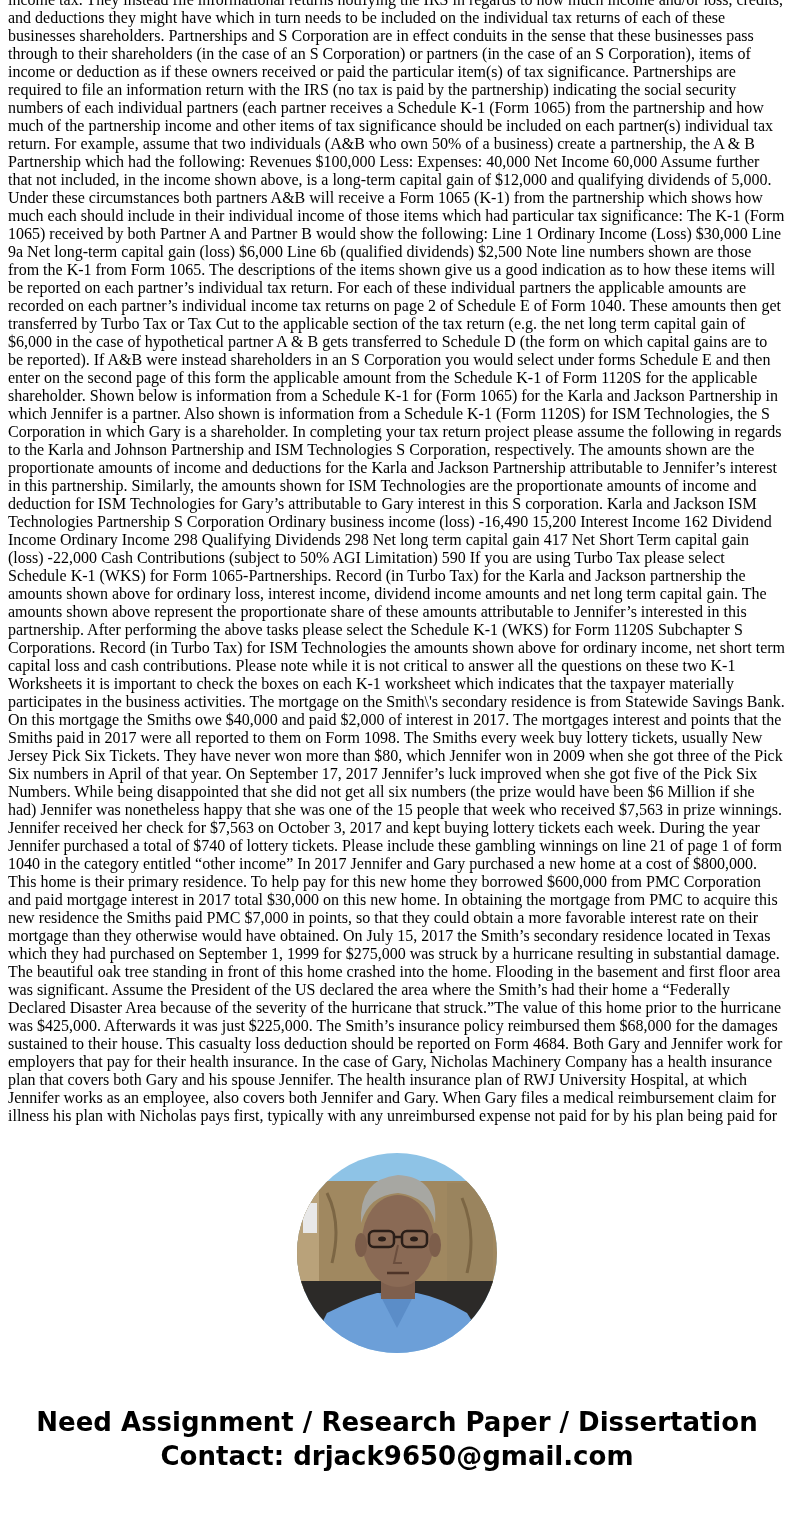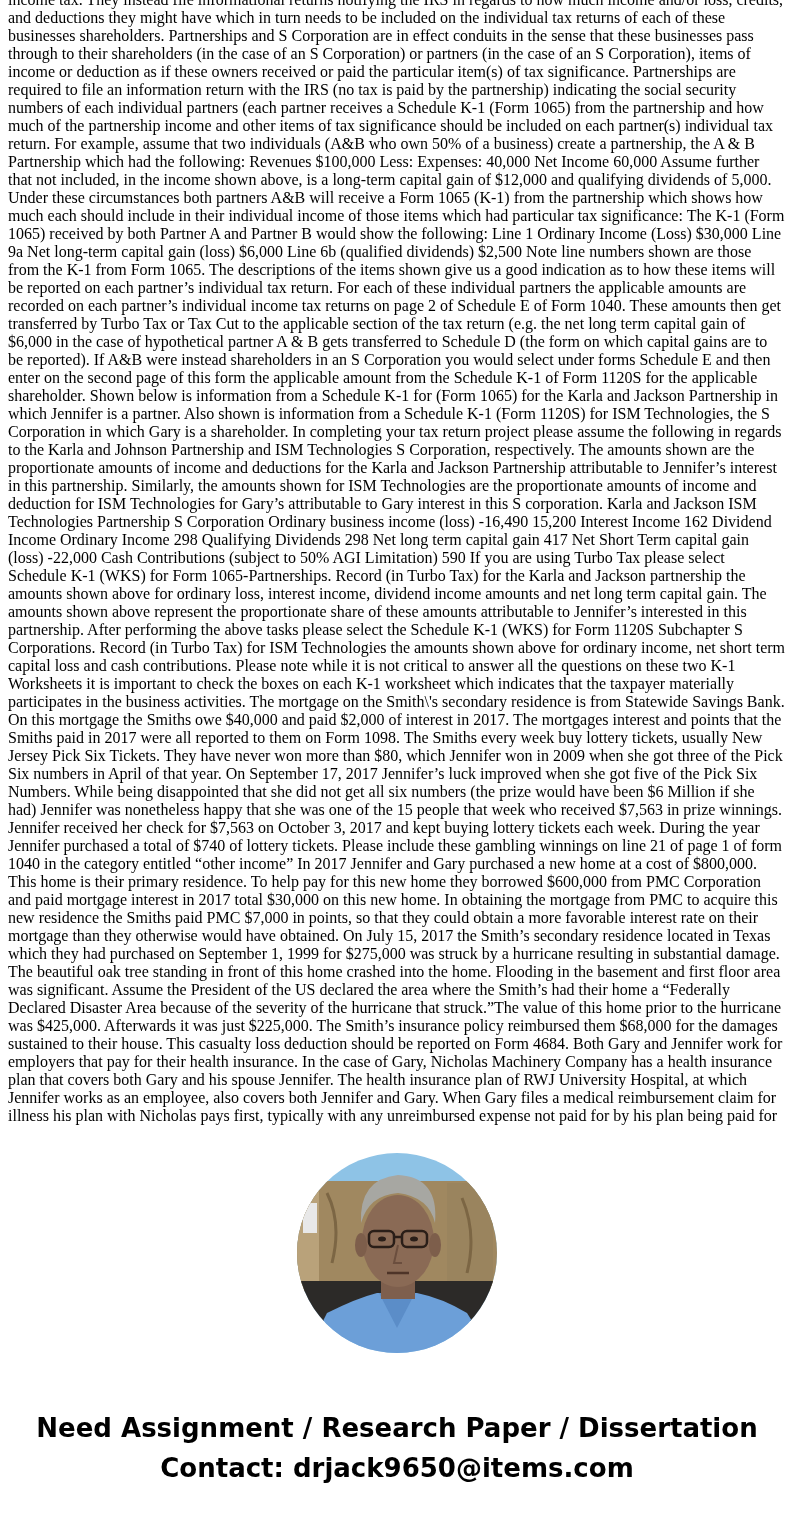--- a/index.html
+++ b/index.html
@@ -46,21 +46,21 @@
       left: 0;
       top: 1403px;
       width: 794px;
       text-align: center;
       font-family: "DejaVu Sans", sans-serif;
       font-weight: bold;
       font-size: 26px;
       line-height: 30px;
       color: #000000;
     }
-    .cta div { margin: 10px; }
+    .cta div { margin: 4px; }
   </style>
 </head>
 <body>
 
 <p class="doc-text">income tax. They instead file informational returns notifying the IRS in regards to how much income and/or loss, credits, and deductions they might have which in turn needs to be included on the individual tax returns of each of these businesses shareholders. Partnerships and S Corporation are in effect conduits in the sense that these businesses pass through to their shareholders (in the case of an S Corporation) or partners (in the case of an S Corporation), items of income or deduction as if these owners received or paid the particular item(s) of tax significance. Partnerships are required to file an information return with the IRS (no tax is paid by the partnership) indicating the social security numbers of each individual partners (each partner receives a Schedule K-1 (Form 1065) from the partnership and how much of the partnership income and other items of tax significance should be included on each partner(s) individual tax return. For example, assume that two individuals (A&amp;B who own 50% of a business) create a partnership, the A &amp; B Partnership which had the following: Revenues $100,000 Less: Expenses: 40,000 Net Income 60,000 Assume further that not included, in the income shown above, is a long-term capital gain of $12,000 and qualifying dividends of 5,000. Under these circumstances both partners A&amp;B will receive a Form 1065 (K-1) from the partnership which shows how much each should include in their individual income of those items which had particular tax significance: The K-1 (Form 1065) received by both Partner A and Partner B would show the following: Line 1 Ordinary Income (Loss) $30,000 Line 9a Net long-term capital gain (loss) $6,000 Line 6b (qualified dividends) $2,500 Note line numbers shown are those from the K-1 from Form 1065. The descriptions of the items shown give us a good indication as to how these items will be reported on each partner’s individual tax return. For each of these individual partners the applicable amounts are recorded on each partner’s individual income tax returns on page 2 of Schedule E of Form 1040. These amounts then get transferred by Turbo Tax or Tax Cut to the applicable section of the tax return (e.g. the net long term capital gain of $6,000 in the case of hypothetical partner A &amp; B gets transferred to Schedule D (the form on which capital gains are to be reported). If A&amp;B were instead shareholders in an S Corporation you would select under forms Schedule E and then enter on the second page of this form the applicable amount from the Schedule K-1 of Form 1120S for the applicable shareholder. Shown below is information from a Schedule K-1 for (Form 1065) for the Karla and Jackson Partnership in which Jennifer is a partner. Also shown is information from a Schedule K-1 (Form 1120S) for ISM Technologies, the S Corporation in which Gary is a shareholder. In completing your tax return project please assume the following in regards to the Karla and Johnson Partnership and ISM Technologies S Corporation, respectively. The amounts shown are the proportionate amounts of income and deductions for the Karla and Jackson Partnership attributable to Jennifer’s interest in this partnership. Similarly, the amounts shown for ISM Technologies are the proportionate amounts of income and deduction for ISM Technologies for Gary’s attributable to Gary interest in this S corporation. Karla and Jackson ISM Technologies Partnership S Corporation Ordinary business income (loss) -16,490 15,200 Interest Income 162 Dividend Income Ordinary Income 298 Qualifying Dividends 298 Net long term capital gain 417 Net Short Term capital gain (loss) -22,000 Cash Contributions (subject to 50% AGI Limitation) 590 If you are using Turbo Tax please select Schedule K-1 (WKS) for Form 1065-Partnerships. Record (in Turbo Tax) for the Karla and Jackson partnership the amounts shown above for ordinary loss, interest income, dividend income amounts and net long term capital gain. The amounts shown above represent the proportionate share of these amounts attributable to Jennifer’s interested in this partnership. After performing the above tasks please select the Schedule K-1 (WKS) for Form 1120S Subchapter S Corporations. Record (in Turbo Tax) for ISM Technologies the amounts shown above for ordinary income, net short term capital loss and cash contributions. Please note while it is not critical to answer all the questions on these two K-1 Worksheets it is important to check the boxes on each K-1 worksheet which indicates that the taxpayer materially participates in the business activities. The mortgage on the Smith\'s secondary residence is from Statewide Savings Bank. On this mortgage the Smiths owe $40,000 and paid $2,000 of interest in 2017. The mortgages interest and points that the Smiths paid in 2017 were all reported to them on Form 1098. The Smiths every week buy lottery tickets, usually New Jersey Pick Six Tickets. They have never won more than $80, which Jennifer won in 2009 when she got three of the Pick Six numbers in April of that year. On September 17, 2017 Jennifer’s luck improved when she got five of the Pick Six Numbers. While being disappointed that she did not get all six numbers (the prize would have been $6 Million if she had) Jennifer was nonetheless happy that she was one of the 15 people that week who received $7,563 in prize winnings. Jennifer received her check for $7,563 on October 3, 2017 and kept buying lottery tickets each week. During the year Jennifer purchased a total of $740 of lottery tickets. Please include these gambling winnings on line 21 of page 1 of form 1040 in the category entitled “other income” In 2017 Jennifer and Gary purchased a new home at a cost of $800,000. This home is their primary residence. To help pay for this new home they borrowed $600,000 from PMC Corporation and paid mortgage interest in 2017 total $30,000 on this new home. In obtaining the mortgage from PMC to acquire this new residence the Smiths paid PMC $7,000 in points, so that they could obtain a more favorable interest rate on their mortgage than they otherwise would have obtained. On July 15, 2017 the Smith’s secondary residence located in Texas which they had purchased on September 1, 1999 for $275,000 was struck by a hurricane resulting in substantial damage. The beautiful oak tree standing in front of this home crashed into the home. Flooding in the basement and first floor area was significant. Assume the President of the US declared the area where the Smith’s had their home a “Federally Declared Disaster Area because of the severity of the hurricane that struck.”The value of this home prior to the hurricane was $425,000. Afterwards it was just $225,000. The Smith’s insurance policy reimbursed them $68,000 for the damages sustained to their house. This casualty loss deduction should be reported on Form 4684. Both Gary and Jennifer work for employers that pay for their health insurance. In the case of Gary, Nicholas Machinery Company has a health insurance plan that covers both Gary and his spouse Jennifer. The health insurance plan of RWJ University Hospital, at which Jennifer works as an employee, also covers both Jennifer and Gary. When Gary files a medical reimbursement claim for illness his plan with Nicholas pays first, typically with any unreimbursed expense not paid for by his plan being paid for</p>
 
 <div class="avatar-wrap">
   <svg viewBox="0 0 200 200" xmlns="http://www.w3.org/2000/svg">
 
     <rect x="0" y="0" width="200" height="200" fill="#8ec3e6"></rect>
@@ -92,14 +92,14 @@
     <ellipse cx="85" cy="86" rx="4" ry="2.5" fill="#2a1e18"></ellipse>
     <ellipse cx="117" cy="86" rx="4" ry="2.5" fill="#2a1e18"></ellipse>
 
     <path d="M101 92 L97 110 L105 110" stroke="#6b4e3e" stroke-width="2" fill="none"></path>
     <line x1="90" y1="120" x2="112" y2="120" stroke="#4e3428" stroke-width="2.5"></line>
   </svg>
 </div>
 
 <div class="cta">
   <div>Need Assignment / Research Paper / Dissertation</div>
-  <div>Contact: drjack9650@items.com</div>
+  <div>Contact: drjack9650@gmail.com</div>
 </div>
 
 </body></html>

